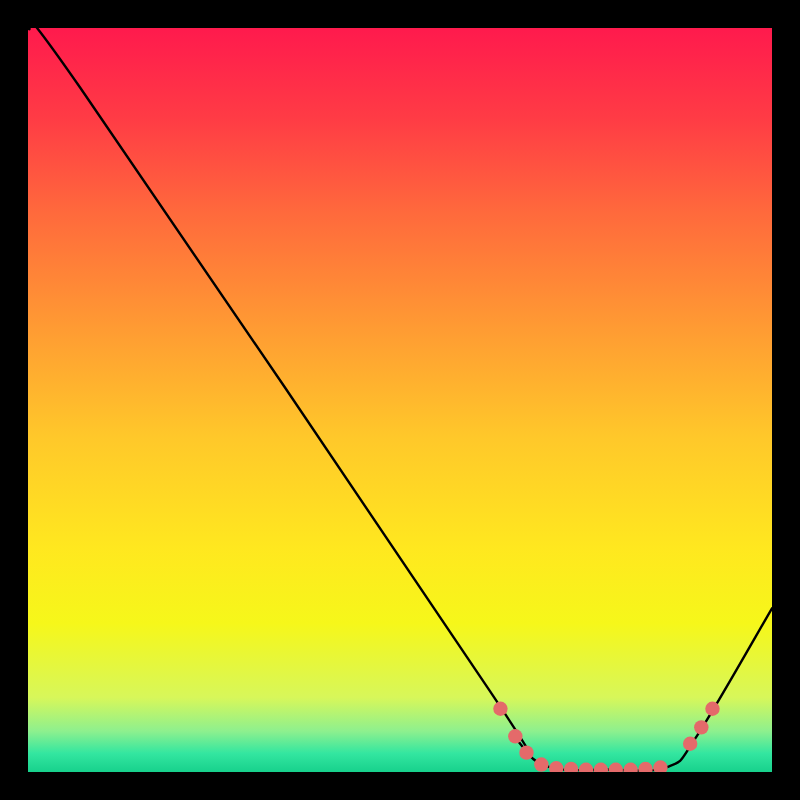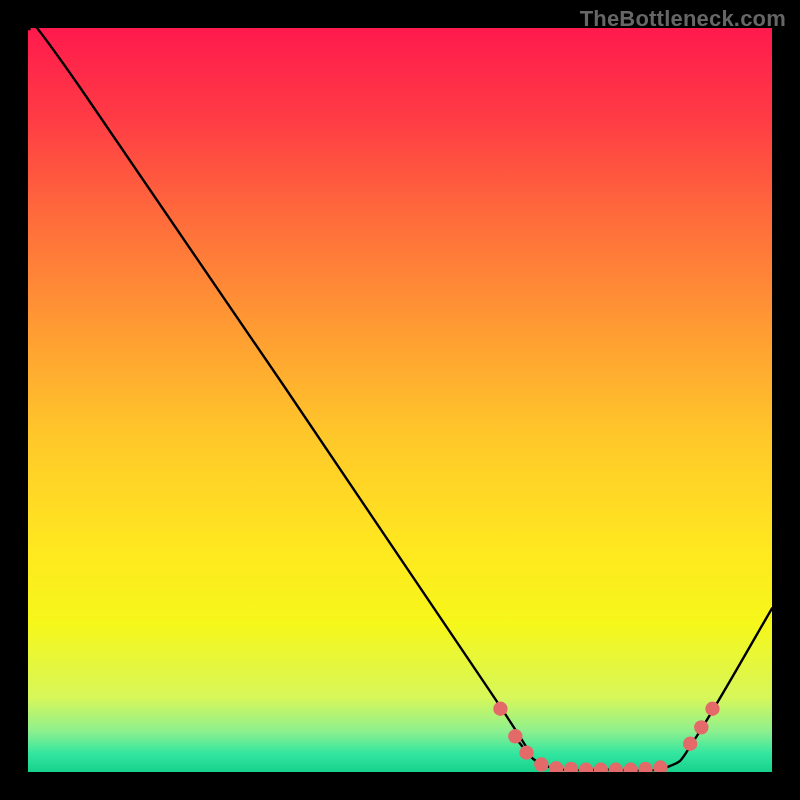--- a/index.html
+++ b/index.html
@@ -34,21 +34,20 @@
     height: 744px;
   }
   svg {
     display: block;
   }
 </style>
 </head>
 <body>
 
 <div class="stage">
-  <div class="watermark">TheBottleneck.com</div>
   <div class="plot-area">
     <svg id="chart-svg" width="744" height="744" viewBox="0 0 744 744">
       <defs>
         <linearGradient id="bg-grad" x1="0" y1="0" x2="0" y2="1">
             <stop offset="0%" stop-color="#ff1a4d"></stop>
             <stop offset="12%" stop-color="#ff3b45"></stop>
             <stop offset="25%" stop-color="#ff6a3c"></stop>
             <stop offset="40%" stop-color="#ff9a33"></stop>
             <stop offset="55.00000000000001%" stop-color="#ffc82a"></stop>
             <stop offset="70%" stop-color="#ffe81f"></stop>

